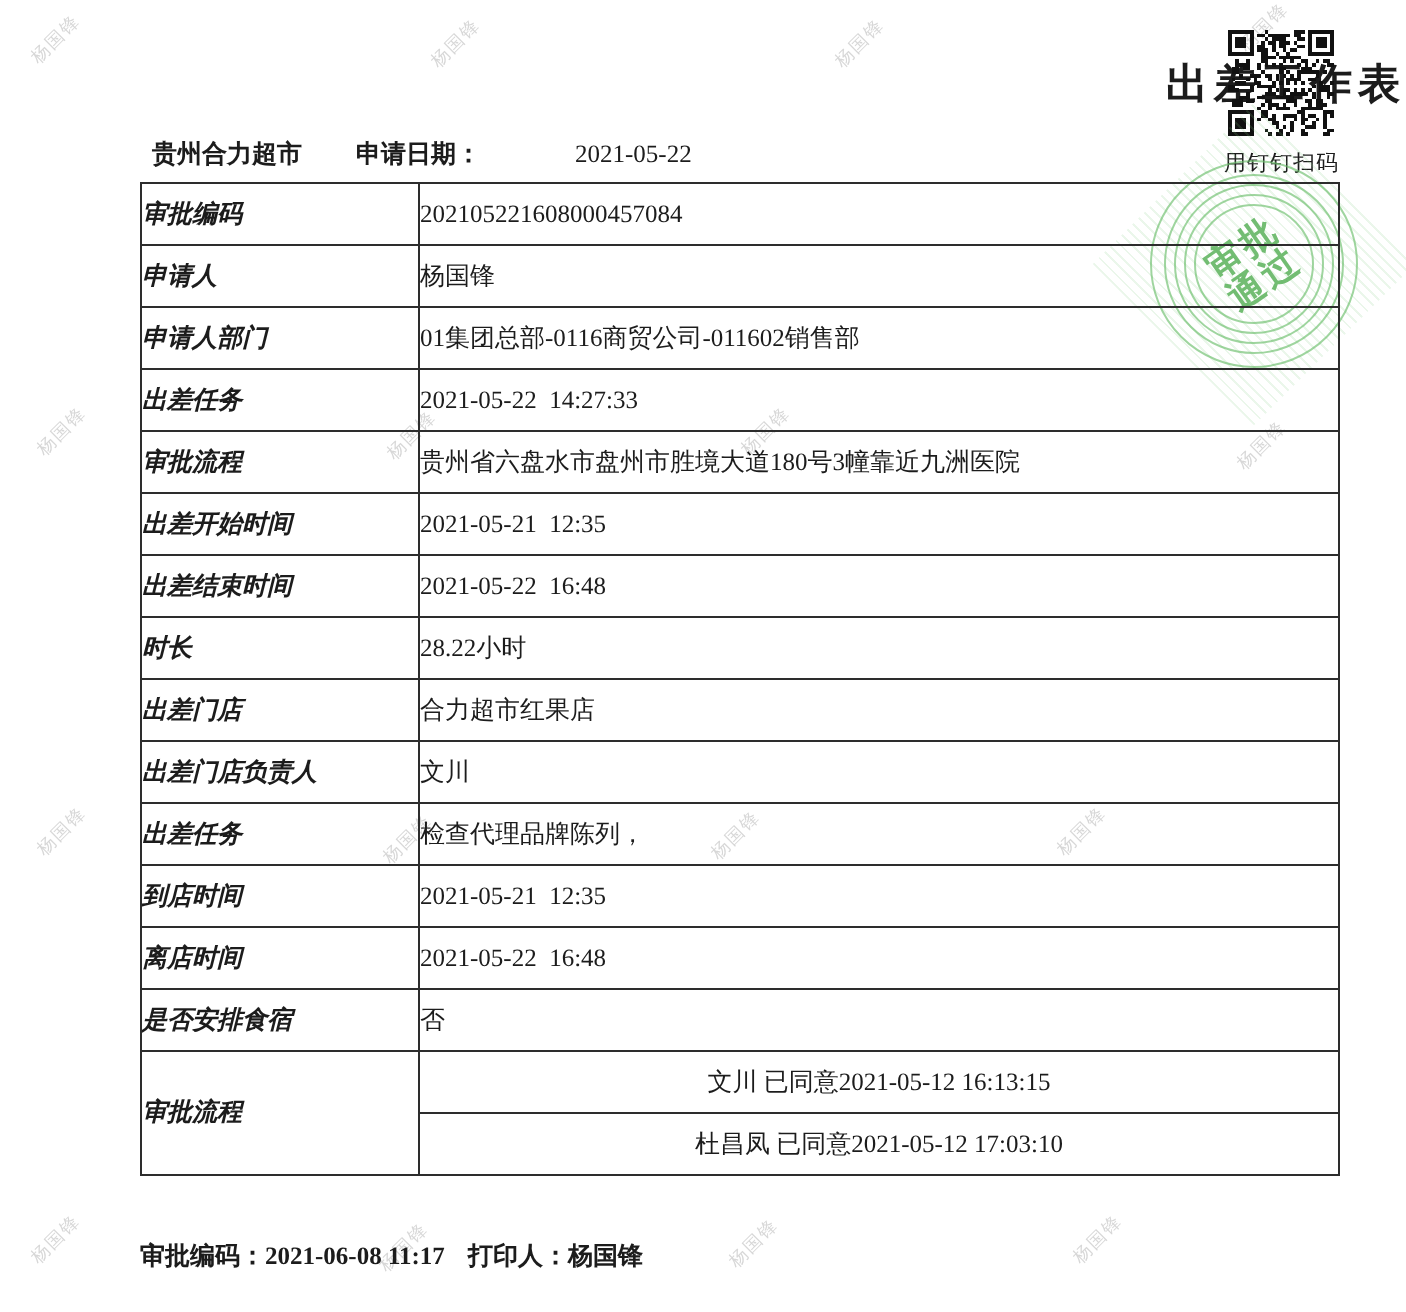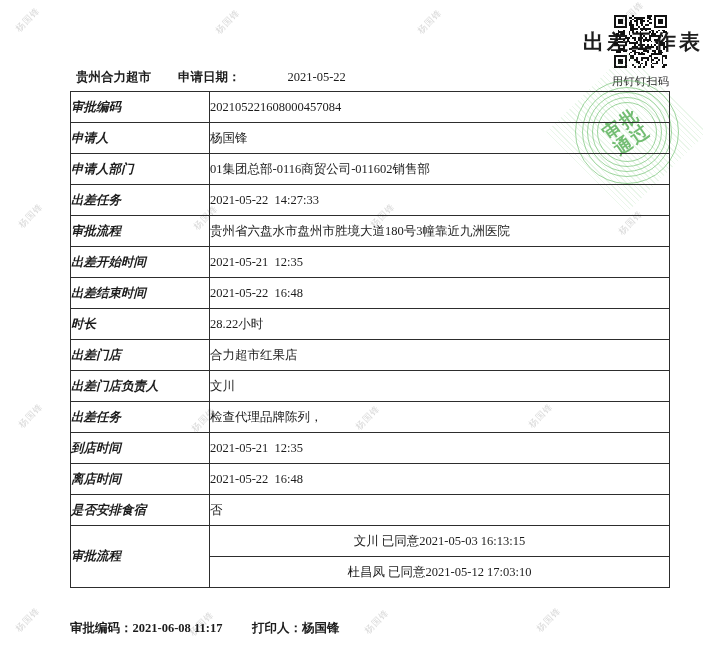--- a/index.html
+++ b/index.html
@@ -61,21 +61,21 @@
   }
   td.label-cell{width:138px;padding-left:13px;font-weight:700;font-style:italic;}
   td.value-cell{padding-left:14px;}
   td.approval-cell{padding-right:8px;}
   .ap-flex{display:flex;justify-content:center;align-items:center;width:100%;}
   .ap-time{text-align:right;}
   
   .footer-line{position:absolute;top:620px;left:0;width:703px;font-size:12.5px;}
   .print-time{position:absolute;left:70px;top:0;font-weight:700;}
   .print-time .val,.printer .val{font-weight:700;}
-  .printer{position:absolute;left:252px;top:0;font-weight:700;}
+  .printer{position:absolute;left:234px;top:0;font-weight:700;}
 </style>
 </head>
 <body>
 
 <div id="wm-layer">
     <div class="wm" style="left: 22px; top: 22px;">杨国锋</div>
     <div class="wm" style="left: 222px; top: 24px;">杨国锋</div>
     <div class="wm" style="left: 424px; top: 24px;">杨国锋</div>
     <div class="wm" style="left: 626px; top: 16px;">杨国锋</div>
     <div class="wm" style="left: 25px; top: 218px;">杨国锋</div>
@@ -467,21 +467,21 @@
       <tr>
         <td class="label-cell">离店时间</td>
         <td class="value-cell">2021-05-22  16:48</td>
       </tr>
       <tr>
         <td class="label-cell">是否安排食宿</td>
         <td class="value-cell">否</td>
       </tr>
       <tr>
         <td class="label-cell" rowspan="2">审批流程</td>
-        <td class="value-cell approval-cell"><span class="ap-flex"><span>文川 已同意</span><span class="ap-time">2021-05-03 16:13:15</span></span></td>
+        <td class="value-cell approval-cell"><span class="ap-flex"><span>文川 已同意</span><span class="ap-time">2021-05-12 16:13:15</span></span></td>
       </tr>
       <tr>
         <td class="value-cell approval-cell"><span class="ap-flex"><span>杜昌凤 已同意</span><span class="ap-time">2021-05-12 17:03:10</span></span></td>
       </tr>
     </tbody>
 </table>
 
 <div class="footer-line">
   <span class="print-time"><span>审批编码：</span><span class="val">2021-06-08 11:17</span></span>
   <span class="printer"><span>打印人：</span><span class="val">杨国锋</span></span>

